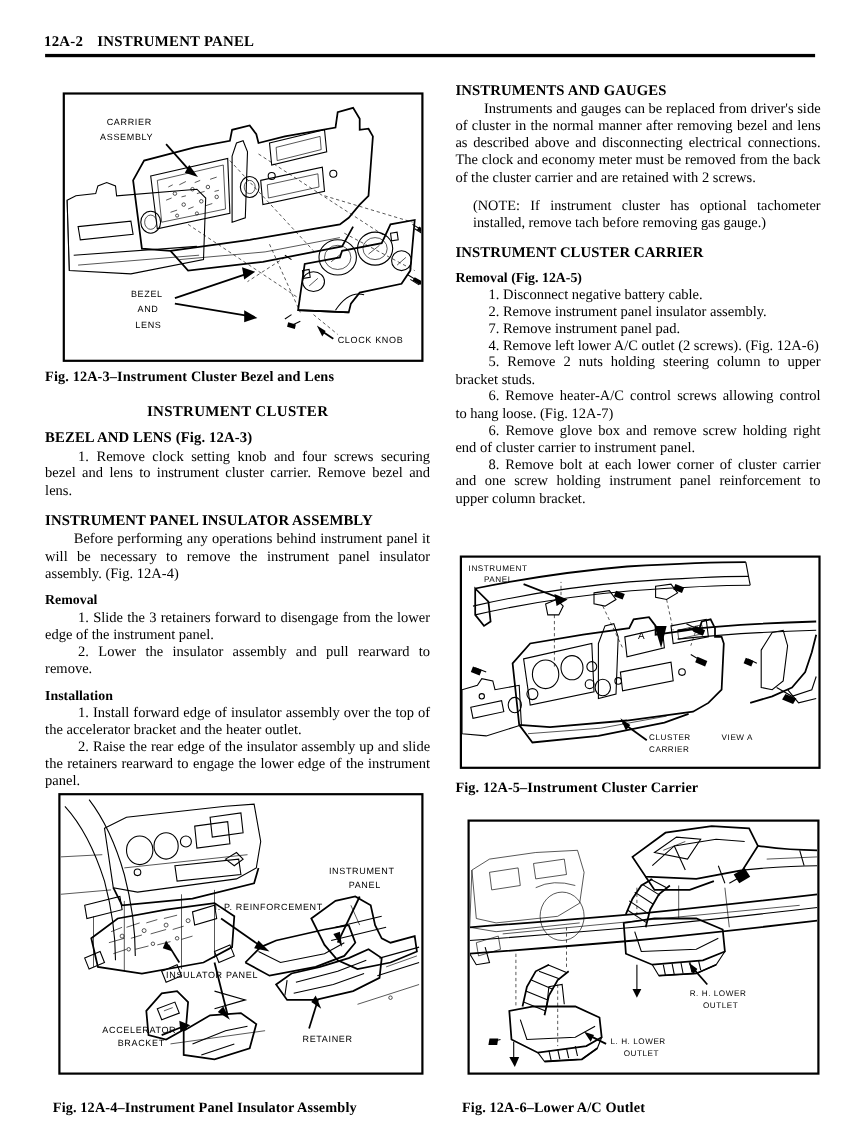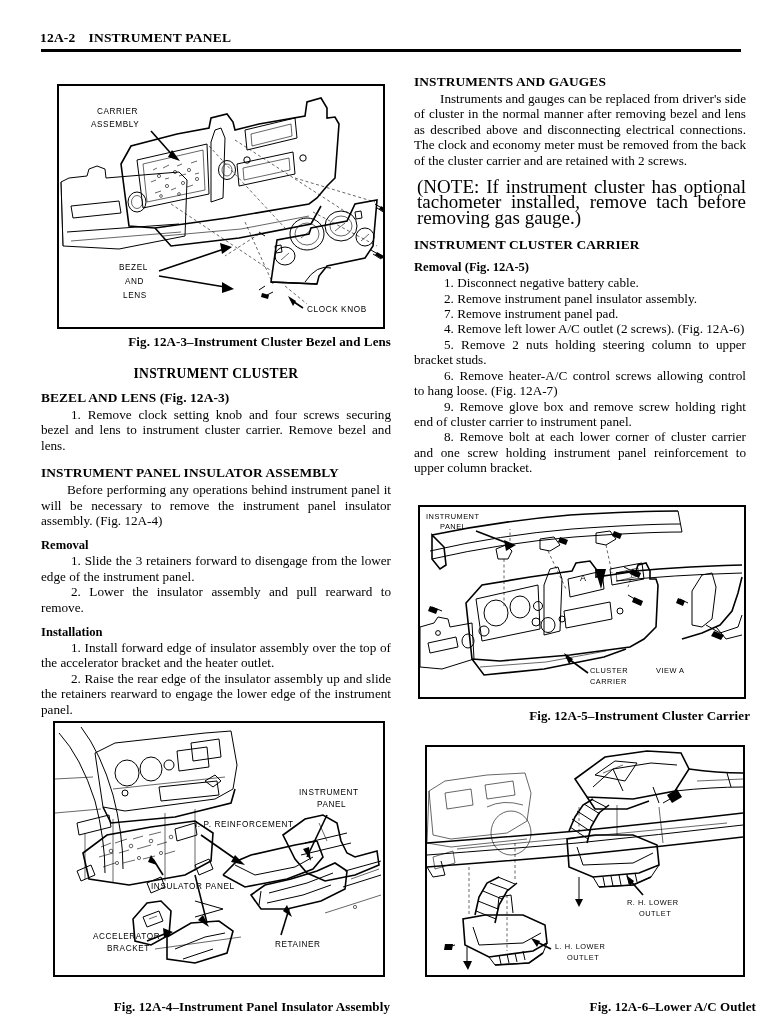--- a/index.html
+++ b/index.html
@@ -74,37 +74,37 @@
   p.body {
     margin: 0;
     font-size: 13.2px;
     line-height: 15.4px;
     text-align: justify;
     text-indent: 26px;
     hyphens: none;
   }
   p.body.num { text-indent: 30px; }
   p.note {
-    margin: 11px 0 0 3px;
-    font-size: 19px;
+    margin: 11px 0 0 16px;
+    font-size: 13px;
     line-height: 15.4px;
     text-align: justify;
     text-indent: 0;
   }
   .gap-m { height: 12px; }
   .fig-box {
     position: absolute;
     border: 2px solid #000;
     background: #fff;
     box-sizing: border-box;
     overflow: hidden;
   }
   .fig-cap {
     position: absolute;
-    text-align: right;
+    text-align: left;
     font-weight: bold;
     font-size: 13px;
     letter-spacing: .1px;
     white-space: nowrap;
   }
   .fig-svg { display: block; }
   .lbl {
     font-family: "Liberation Sans", sans-serif;
     font-size: 8.2px;
     letter-spacing: .6px;
@@ -280,21 +280,21 @@
     <div style="height:12px"></div>
     <div class="h-left">INSTRUMENT CLUSTER CARRIER</div>
     <div style="height:6px"></div>
     <div class="h-sub" style="margin-top:0">Removal (Fig. 12A-5)</div>
     <p class="body num">1. Disconnect negative battery cable.</p>
     <p class="body num">2. Remove instrument panel insulator assembly.</p>
     <p class="body num">7. Remove instrument panel pad.</p>
     <p class="body num">4. Remove left lower A/C outlet (2 screws). (Fig. 12A-6)</p>
     <p class="body num">5. Remove 2 nuts holding steering column to upper bracket studs.</p>
     <p class="body num">6. Remove heater-A/C control screws allowing control to hang loose. (Fig. 12A-7)</p>
-    <p class="body num">9. Remove glove box and remove screw holding right end of cluster carrier to instrument panel.</p>
+    <p class="body num">6. Remove glove box and remove screw holding right end of cluster carrier to instrument panel.</p>
     <p class="body num">8. Remove bolt at each lower corner of cluster carrier and one screw holding instrument panel reinforcement to upper column bracket.</p>
   </div>
 
   <div class="fig-box" style="left:418px; top:489px; width:328px; height:194px;">
     <svg class="fig-svg" width="324" height="190" viewBox="0 0 324 190">
 
       <path class="ln2" d="M12 28 Q80 14 150 8 Q220 4 258 4"></path>
       <path class="ln" d="M10 44 Q80 28 152 22 Q222 17 260 17"></path>
       <path class="ln" d="M12 52 Q82 36 154 30 Q224 25 262 25"></path>
       <path class="ln2" d="M12 28 L12 52 L20 62 L26 58 L24 40 Z"></path>

